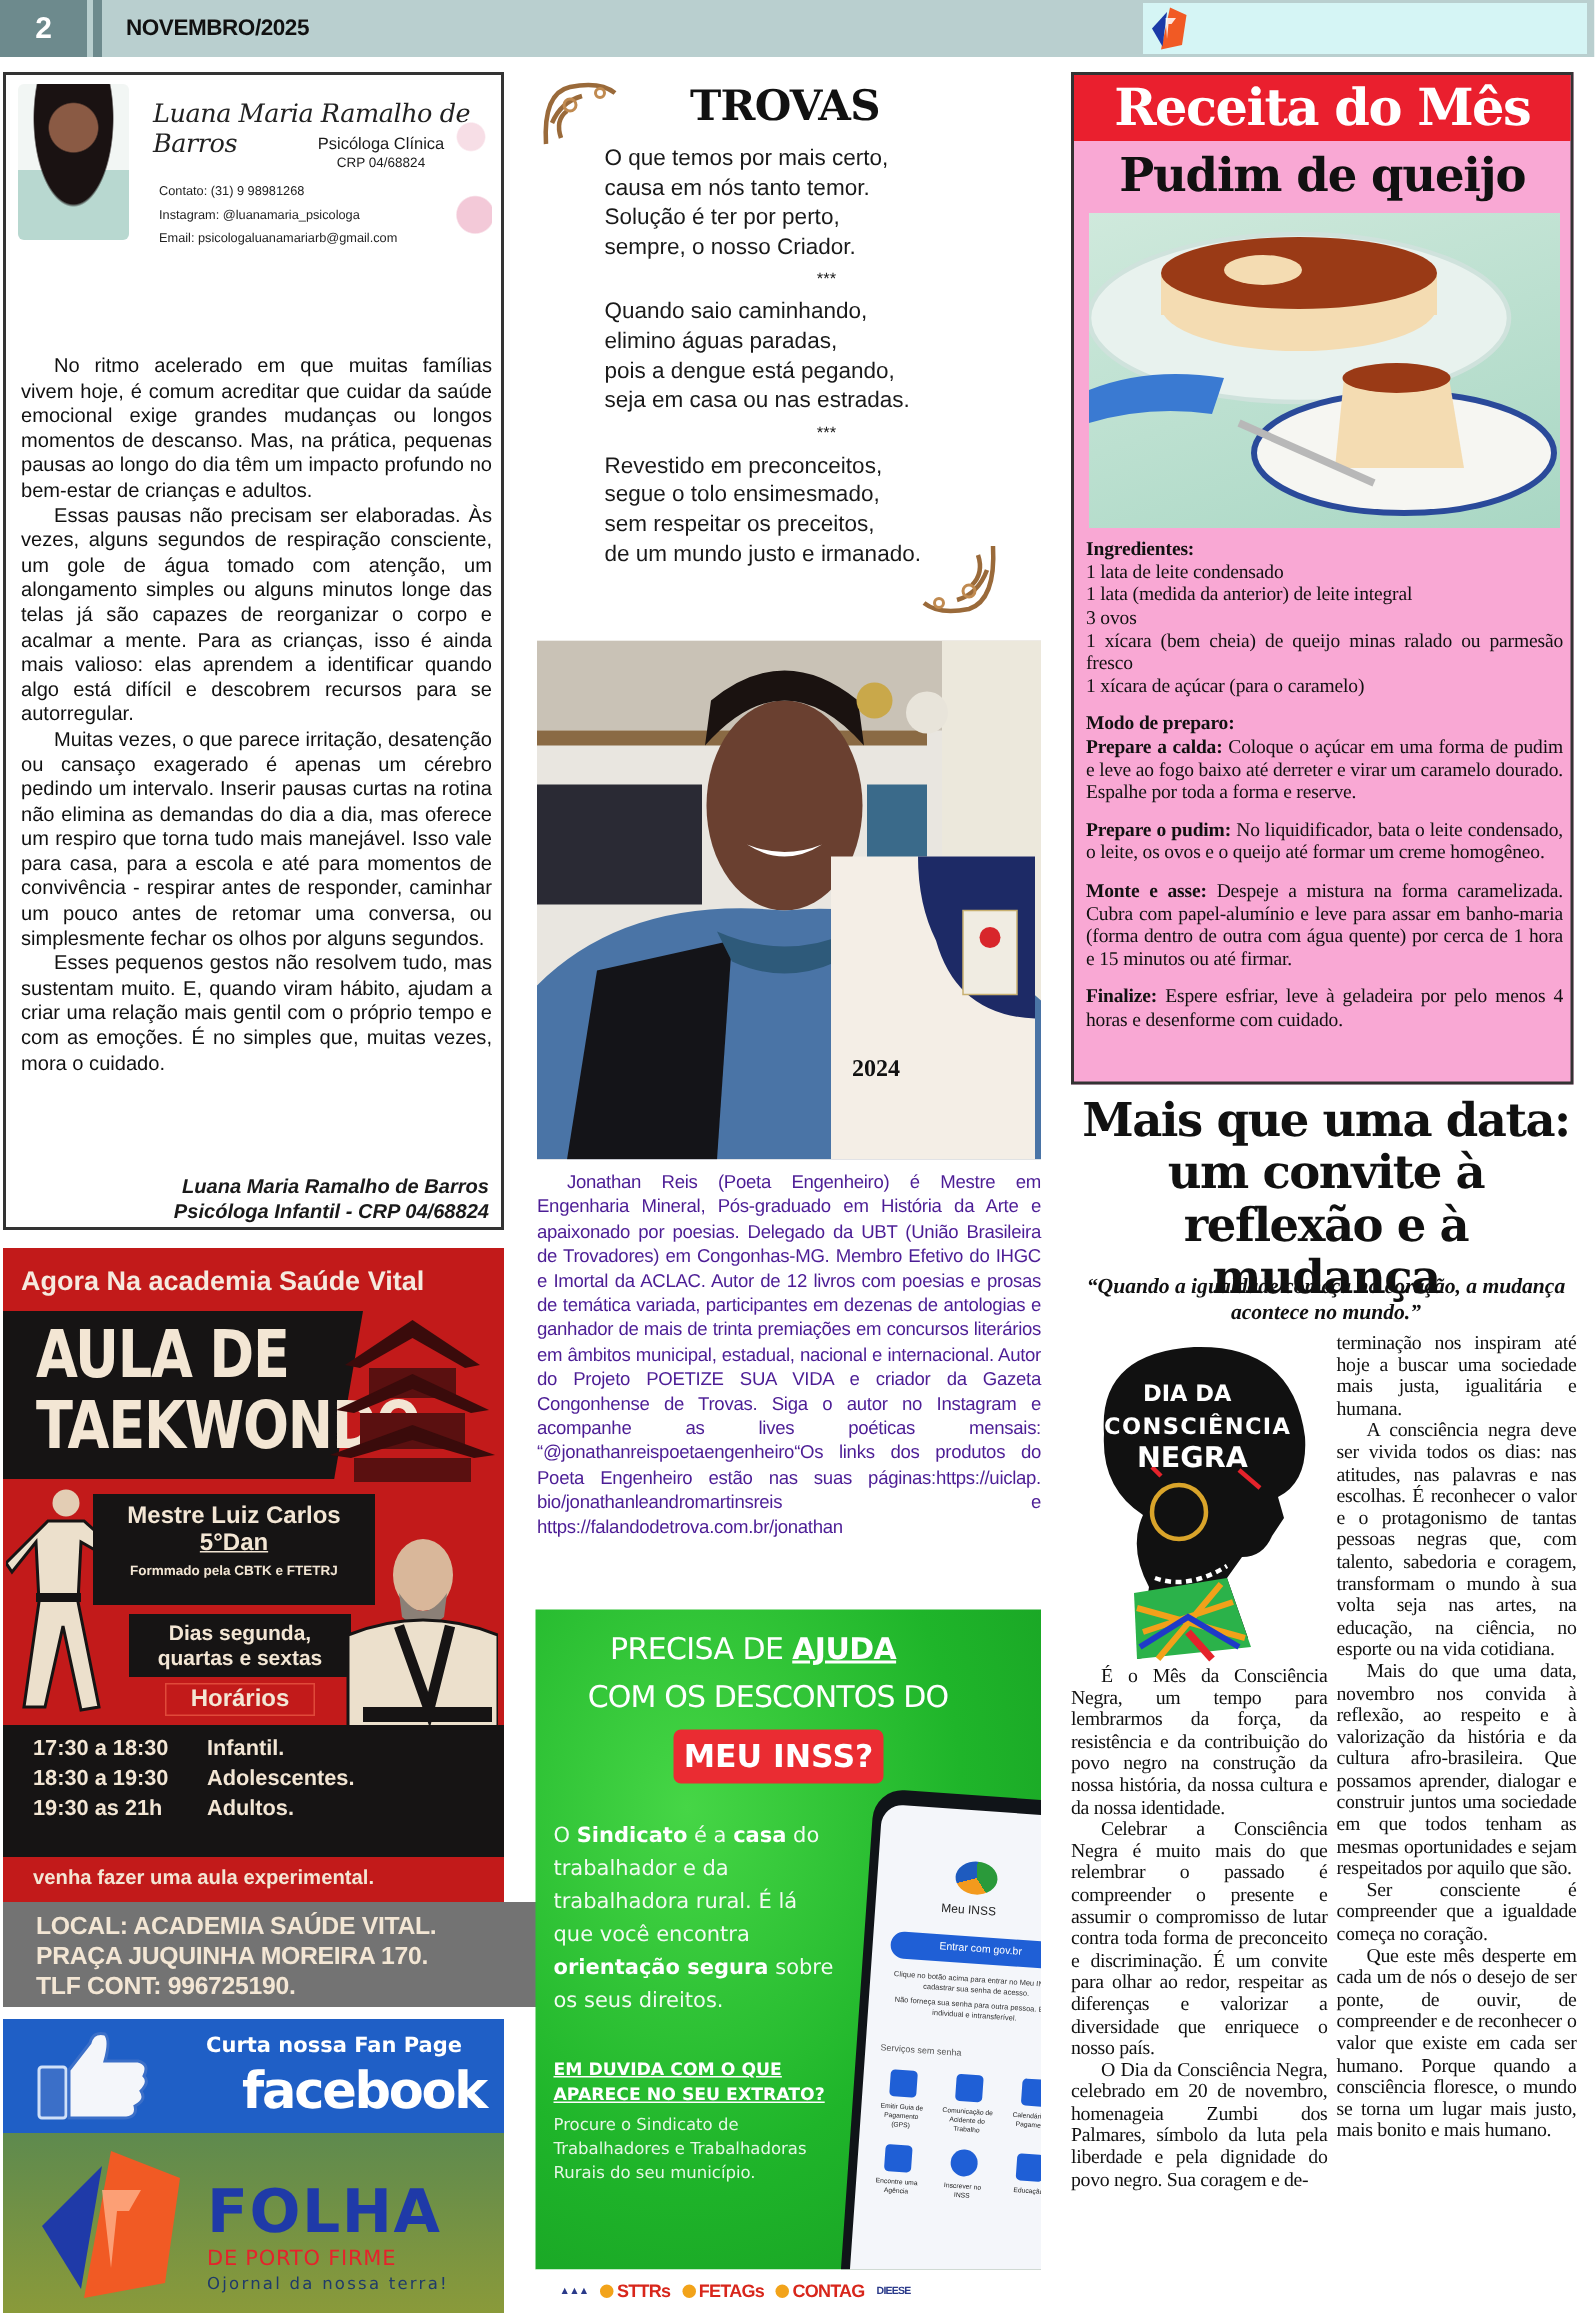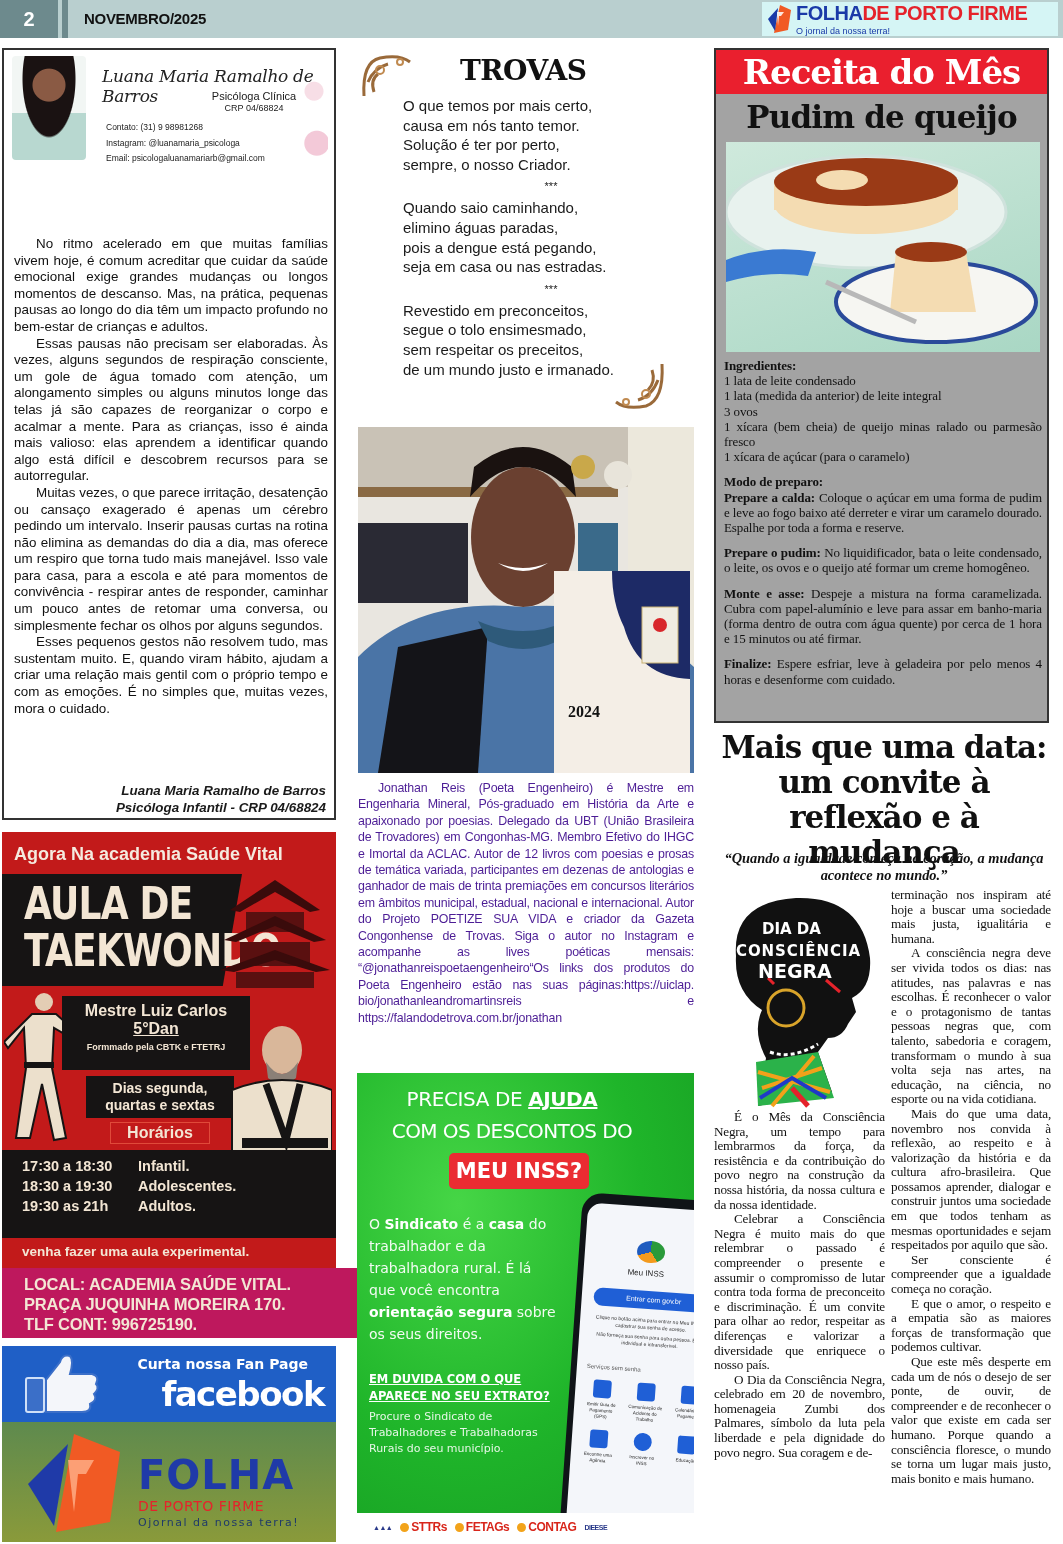--- a/index.html
+++ b/index.html
@@ -55,21 +55,21 @@
   .tkd-info2 { position: absolute; left: 84px; top: 244px; width: 148px; height: 42px; background: #161414; color: #f3e6d4; text-align: center; font: bold 14px/17px "Liberation Sans", sans-serif; padding-top: 4px; }
   .tkd-hor { position: absolute; left: 96px; top: 290px; width: 100px; height: 22px; background: #c21a1a; border: 1px solid #e04a3a; color: #f3e6d4; text-align: center; font: bold 16px/20px "Liberation Sans", sans-serif; margin-left: 12px; }
   .tkd-fighter { position: absolute; left: 2px; top: 156px; width: 70px; height: 156px; }
   .tkd-old { position: absolute; right: 4px; top: 188px; width: 106px; height: 160px; }
   .tkd-row { position: absolute; left: 20px; color: #f3e6d4; font: bold 14.5px "Liberation Sans", sans-serif; }
   .tkd-row .lbl { position: absolute; left: 116px; white-space: nowrap; }
 
   .tkd2 { position: absolute; left: 2px; top: 1150px; width: 334px; height: 88px; background: #161414; }
   .tkd-redstrip { position: absolute; left: 2px; top: 1238px; width: 334px; height: 30px; background: #c21a1a; }
   .tkd-cta-text { position: absolute; left: 22px; top: 1244px; color: #f3e6d4; font: bold 13.5px "Liberation Sans", sans-serif; }
-  .tkd-local { position: absolute; left: 2px; top: 1268px; width: 366px; height: 70px; background: #be185d; color: #f3e6d4; padding: 6px 0 0 22px; font: bold 16.5px/20px "Liberation Sans", sans-serif; letter-spacing: -0.2px; }
+  .tkd-local { position: absolute; left: 2px; top: 1268px; width: 366px; height: 70px; background: #737373; color: #f3e6d4; padding: 6px 0 0 22px; font: bold 16.5px/20px "Liberation Sans", sans-serif; letter-spacing: -0.2px; }
 
   
   .fb { position: absolute; left: 2px; top: 1346px; width: 334px; height: 76px; background: #1f5fc6; }
   .fb-thumb { position: absolute; left: 20px; top: 6px; width: 80px; height: 64px; }
   .fb-curta { position: absolute; right: 28px; top: 10px; color: #fff; font: bold 14px "DejaVu Sans", sans-serif; }
   .fb-word { position: absolute; right: 12px; top: 28px; color: #fff; font: bold 34px "DejaVu Sans", sans-serif; letter-spacing: -1.5px; }
   .folha { position: absolute; left: 2px; top: 1422px; width: 334px; height: 120px; background: linear-gradient(180deg, #5e8a4e 0%, #8a9a3a 100%); }
   .folha-mark { position: absolute; left: 22px; top: 8px; width: 100px; height: 104px; }
   .folha-word { position: absolute; left: 136px; top: 30px; color: #1f3aa8; font: bold 40px "DejaVu Sans", sans-serif; letter-spacing: 1px; }
   .folha-sub { position: absolute; left: 136px; top: 76px; color: #e5232b; font: 14px "DejaVu Sans", sans-serif; letter-spacing: 0.5px; }
@@ -103,21 +103,21 @@
   .phone-small { position: absolute; left: 12px; top: 110px; width: 118px; font: 5px/7px "Liberation Sans", sans-serif; color: #333; text-align: center; }
   .phone-serv { position: absolute; left: 10px; top: 160px; font: 6px "Liberation Sans", sans-serif; color: #555; }
   .phone-ic { position: absolute; width: 18px; height: 18px; background: #1f5fd6; border-radius: 3px; }
   .phone-il { position: absolute; width: 34px; font: 4.5px/6px "Liberation Sans", sans-serif; color: #222; text-align: center; }
   .inss-logos { position: absolute; left: 357px; top: 1513px; width: 337px; height: 28px; background: #fff; display: flex; align-items: center; gap: 8px; padding-left: 16px; }
   .inss-logo { font: bold 12px "Liberation Sans", sans-serif; color: #d8261b; letter-spacing: -0.5px; display: flex; align-items: center; gap: 2px; }
   .inss-logo .dot { width: 9px; height: 9px; border-radius: 50%; background: #f2a31a; display: inline-block; }
   .inss-logo.small { font-size: 7px; color: #2a3a8a; }
 
   
-  .rec { position: absolute; left: 714px; top: 48px; width: 335px; height: 675px; border: 2px solid #333; background: #a3a3a3; }
+  .rec { position: absolute; left: 714px; top: 48px; width: 335px; height: 675px; border: 2px solid #333; background: #f9a8d4; }
   .rec-head { position: absolute; left: 0; top: 0; width: 331px; height: 44px; background: #ea1f2e; color: #fff; text-align: center; font: bold 34px/44px "DejaVu Serif", serif; letter-spacing: -1px; }
   .rec-sub { position: absolute; left: 0; top: 48px; width: 331px; text-align: center; font: bold 31px/38px "DejaVu Serif", serif; letter-spacing: -0.8px; color: #111; }
   .rec-photo { position: absolute; left: 10px; top: 92px; width: 314px; height: 210px; background: linear-gradient(160deg, #cfe9dc 0%, #a9d7c4 100%); overflow: hidden; }
   .rec-body { position: absolute; left: 8px; top: 308px; width: 318px; font: 13px/15.2px "Liberation Serif", serif; color: #111; text-align: justify; letter-spacing: -0.1px; }
   .rec-body b { font-weight: bold; }
   .rec-body .gap { height: 10px; }
 
   
   .cn-title { position: absolute; left: 716px; top: 730px; width: 336px; text-align: center; font: bold 31px/35px "DejaVu Serif", serif; letter-spacing: -1px; color: #111; }
   .cn-quote { position: absolute; left: 716px; top: 850px; width: 336px; text-align: center; font: bold italic 14.4px/17.4px "Liberation Serif", serif; color: #111; }
@@ -132,24 +132,20 @@
 <div class="topbar"></div>
 <div class="pagenum">2</div>
 <div class="pagenum-sep"></div>
 <div class="issue-date">NOVEMBRO/2025</div>
 <div class="brand">
   <svg class="brand-logo" viewBox="0 0 26 30">
     <path d="M14 1 L25 6 L22 26 L8 29 Z" fill="#f15a24"></path>
     <path d="M2 15 L12 4 L9 27 Z" fill="#1a3aa8"></path>
     <path d="M11 8 L18 8 L15 12 L13 12 L12 22 Z" fill="#ffffff" opacity="0.85"></path>
   </svg>
-  <div class="brand-text">
-    <div class="brand-name"><span class="b1">FOLHA</span><span class="b2">DE PORTO FIRME</span></div>
-    <div class="brand-tag">O jornal da nossa terra!</div>
-  </div>
 </div>
 
 <section class="psy-box">
   <div class="psy-card">
     <div class="psy-photo"></div>
     <div class="psy-name">Luana Maria Ramalho de Barros</div>
     <div class="psy-role">Psicóloga Clínica</div>
     <div class="psy-crp">CRP 04/68824</div>
     <div class="psy-contact" style="top:70px">Contato: (31) 9 98981268</div>
     <div class="psy-contact" style="top:86px">Instagram: @luanamaria_psicologa</div>
@@ -402,15 +398,14 @@
 <div class="cn-col1">
   <p>É o Mês da Consciência Negra, um tempo para lembrarmos da força, da resistência e da contribuição do povo negro na construção da nossa história, da nossa cultura e da nossa identidade.</p>
   <p>Celebrar a Consciência Negra é muito mais do que relembrar o passado é compreender o presente e assumir o compromisso de lutar contra toda forma de preconceito e discriminação. É um convite para olhar ao redor, respeitar as diferenças e valorizar a diversidade que enriquece o nosso país.</p>
   <p>O Dia da Consciência Negra, celebrado em 20 de novembro, homenageia Zumbi dos Palmares, símbolo da luta pela liberdade e pela dignidade do povo negro. Sua coragem e de-</p>
 </div>
 <div class="cn-col2">
   <p>terminação nos inspiram até hoje a buscar uma sociedade mais justa, igualitária e humana.</p>
   <p class="ind">A consciência negra deve ser vivida todos os dias: nas atitudes, nas palavras e nas escolhas. É reconhecer o valor e o protagonismo de tantas pessoas negras que, com talento, sabedoria e coragem, transformam o mundo à sua volta  seja nas artes, na educação, na ciência, no esporte ou na vida cotidiana.</p>
   <p class="ind">Mais do que uma data, novembro nos convida à reflexão, ao respeito e à valorização da história e da cultura afro-brasileira. Que possamos aprender, dialogar e construir juntos uma sociedade em que todos tenham as mesmas oportunidades e sejam respeitados por aquilo que são.</p>
   <p class="ind">Ser consciente é compreender que a igualdade começa no coração.</p>
-  <p class="ind">E que o amor, o respeito e a empatia são as maiores forças de transformação que podemos cultivar.</p>
   <p class="ind">Que este mês desperte em cada um de nós o desejo de ser ponte, de ouvir, de compreender e de reconhecer o valor que existe em cada ser humano. Porque quando a consciência floresce, o mundo se torna um lugar mais justo, mais bonito e mais humano.</p>
 </div>
 
 </body></html>

